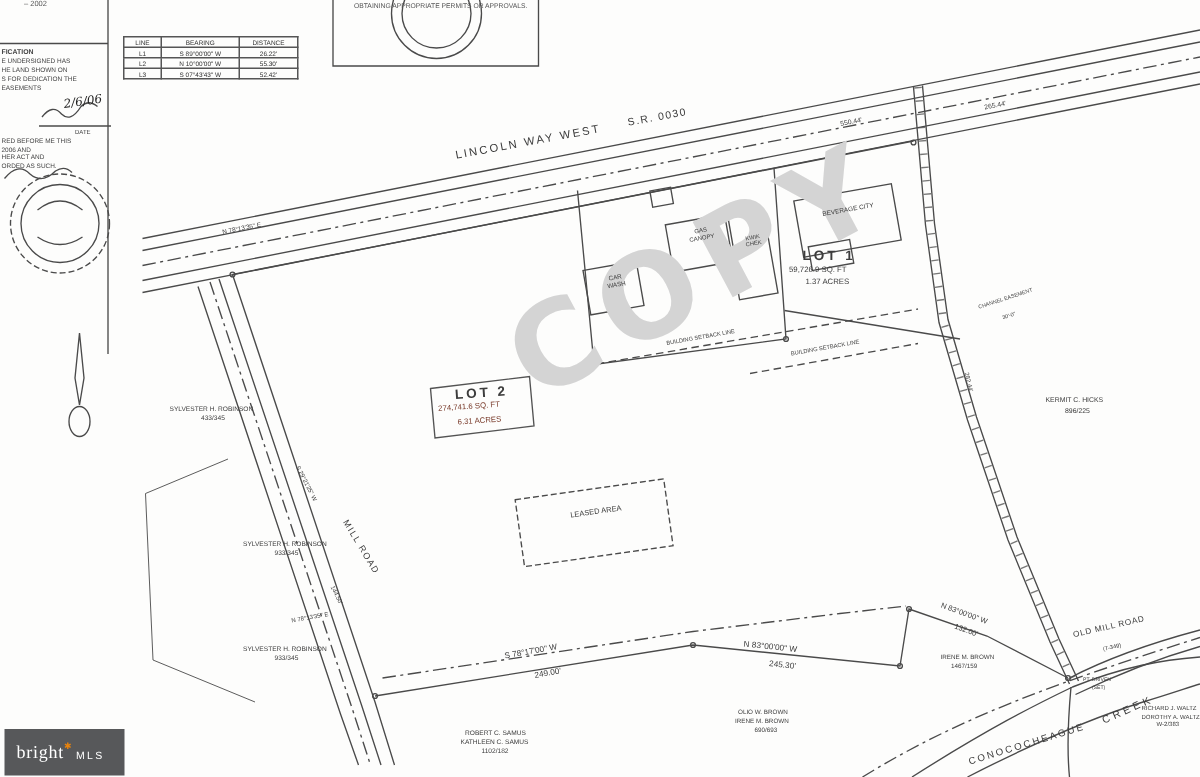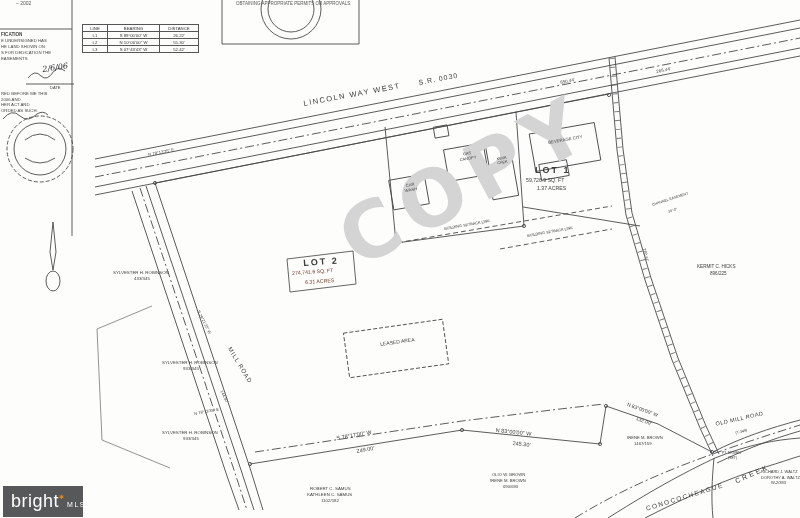--- a/index.html
+++ b/index.html
@@ -17,21 +17,21 @@
   #watermark{position:absolute;left:345px;top:200px;font-size:78px;font-weight:bold;
              color:#d4d4d4;letter-spacing:9px;transform:rotate(-28deg);transform-origin:0 50%;
              font-family:"DejaVu Sans",sans-serif;}
   #linetable{position:absolute;left:82px;top:24px;border-collapse:collapse;table-layout:fixed;}
   #linetable th,#linetable td{border:0.8px solid #555;font-size:4.3px;font-weight:normal;
              text-align:center;padding:0.5px 2px;color:#333;}
   #certblock{position:absolute;left:1px;top:32px;font-size:4.3px;color:#444;line-height:1.35;}
   #notaryblock{position:absolute;left:1px;top:91px;font-size:4.3px;color:#444;line-height:1.3;}
   #logo{position:absolute;left:3px;top:486px;width:80px;height:31px;background:#57585a;
         display:flex;align-items:center;padding-left:8px;box-sizing:border-box;}
-  #logo .word{color:#fff;font-family:Liberation Sans, sans-serif;font-size:18px;letter-spacing:0.5px;}
+  #logo .word{color:#fff;font-family:Liberation Serif, serif;font-size:12px;letter-spacing:0.5px;}
   #logo .star{color:#e8830c;font-size:6px;align-self:flex-start;margin-top:7px;}
   #logo .mls{color:#fff;font-size:7px;letter-spacing:1.5px;margin-left:3px;margin-top:6px;}
 </style>
 </head>
 <body>
 
 <div id="sheet">
 
   <svg viewBox="0 0 800 518" width="800" height="518">
 

